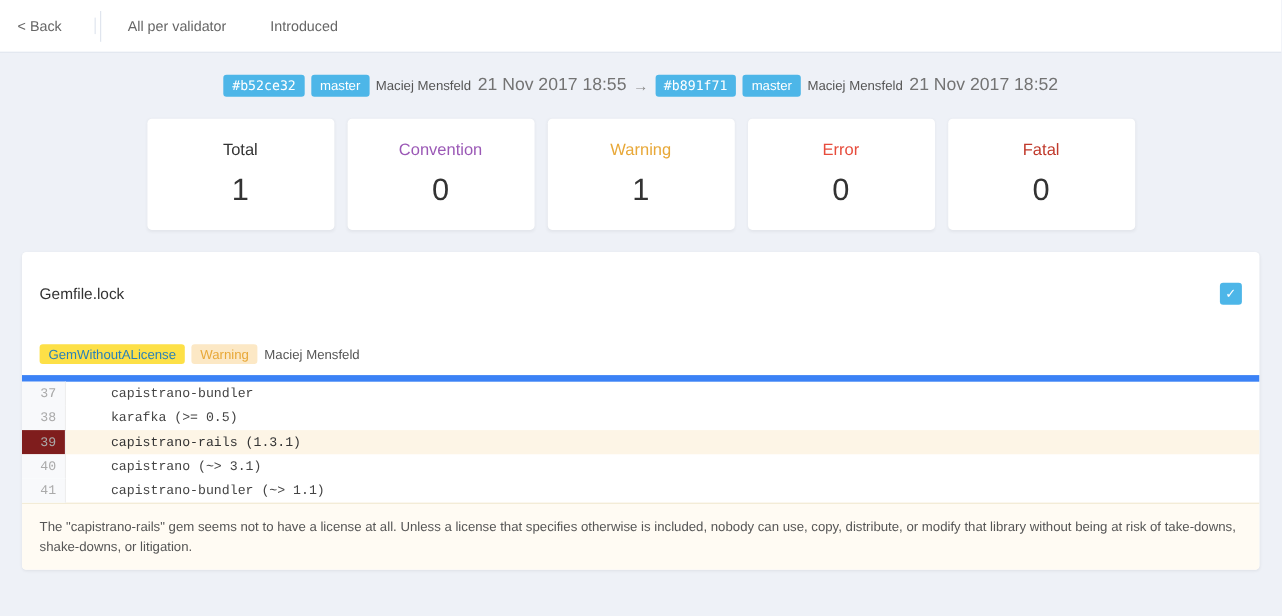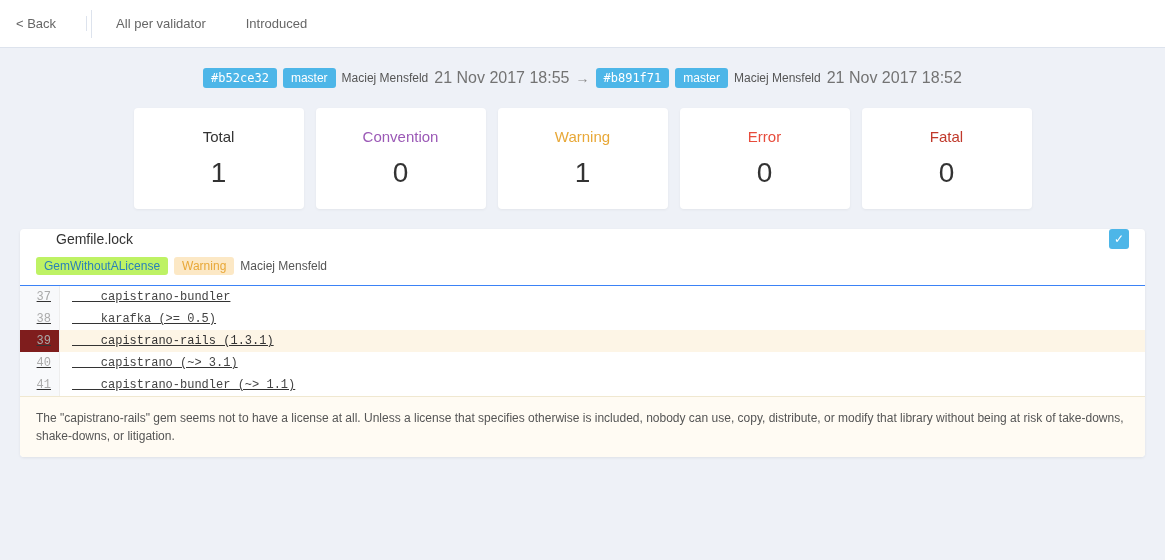--- a/index.html
+++ b/index.html
@@ -131,37 +131,36 @@
     .file-section {
       background: #fff;
       border-radius: 4px;
       box-shadow: 0 1px 3px rgba(0,0,0,0.07);
       overflow: hidden;
     }
     .file-header {
       display: flex;
       align-items: center;
       justify-content: space-between;
-      padding: 0 16px;
-      margin-left: 20px;
+      padding: 28px 16px;
     }
     .file-name {
       font-size: 14px;
       color: #333;
       font-weight: 500;
     }
     .file-tags {
       display: flex;
       gap: 6px;
       align-items: center;
       margin-top: 8px;
       padding: 0 16px 10px;
     }
     .tag-gem {
-      background: #bef264;
+      background: #fde047;
       color: #2980b9;
       padding: 2px 8px;
       border-radius: 3px;
       font-size: 12px;
     }
     .tag-warning {
       background: #fce8c5;
       color: #e8a838;
       padding: 2px 8px;
       border-radius: 3px;
@@ -178,24 +177,23 @@
       border-radius: 3px;
       display: flex;
       align-items: center;
       justify-content: center;
       color: #fff;
       font-size: 12px;
     }
 
     
     .code-block {
-      border-top: 1px solid #3b82f6;
+      border-top: 6px solid #3b82f6;
       font-family: 'Courier New', Courier, monospace;
       font-size: 12px;
-      text-decoration: underline;
     }
     .code-line {
       display: flex;
       align-items: stretch;
     }
     .code-line-num {
       min-width: 40px;
       padding: 4px 8px;
       text-align: right;
       color: #aaa;

